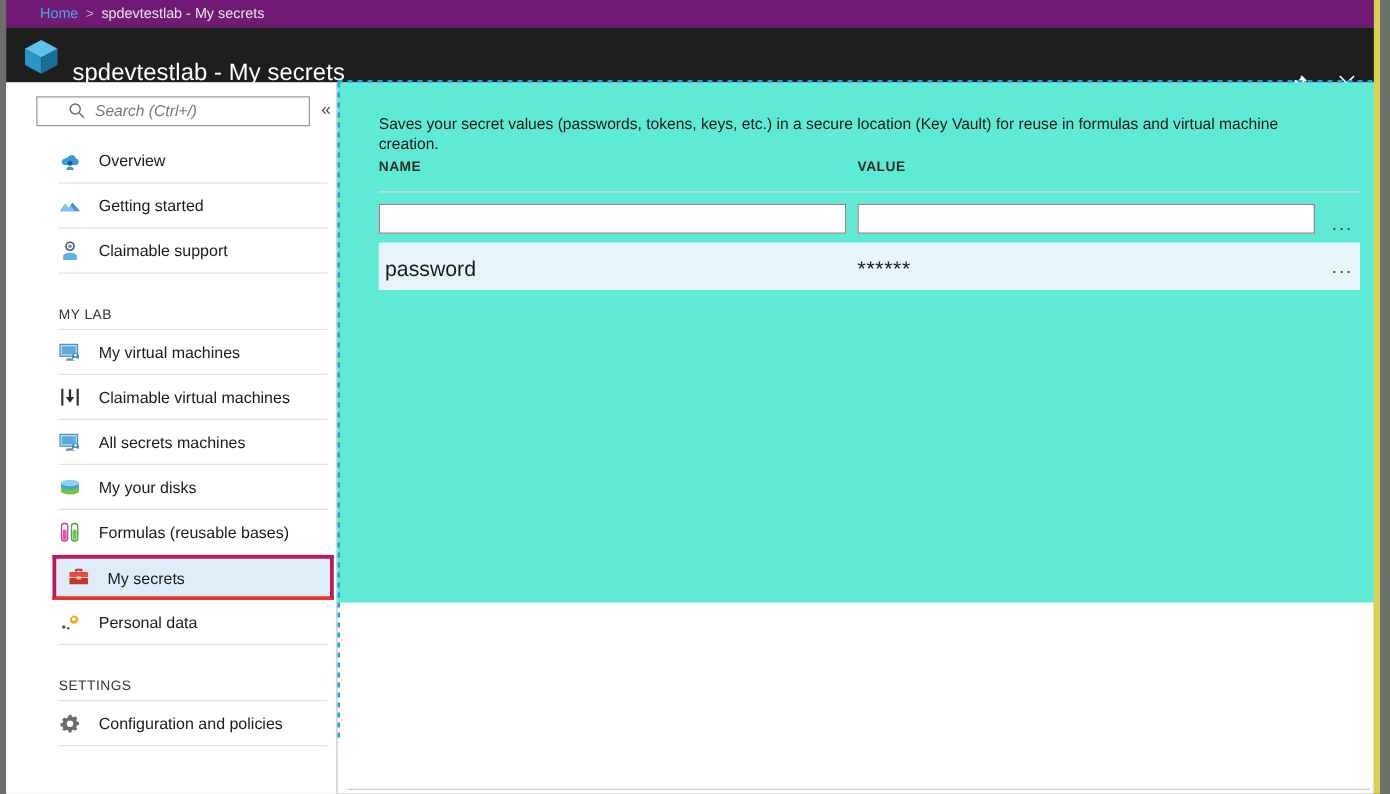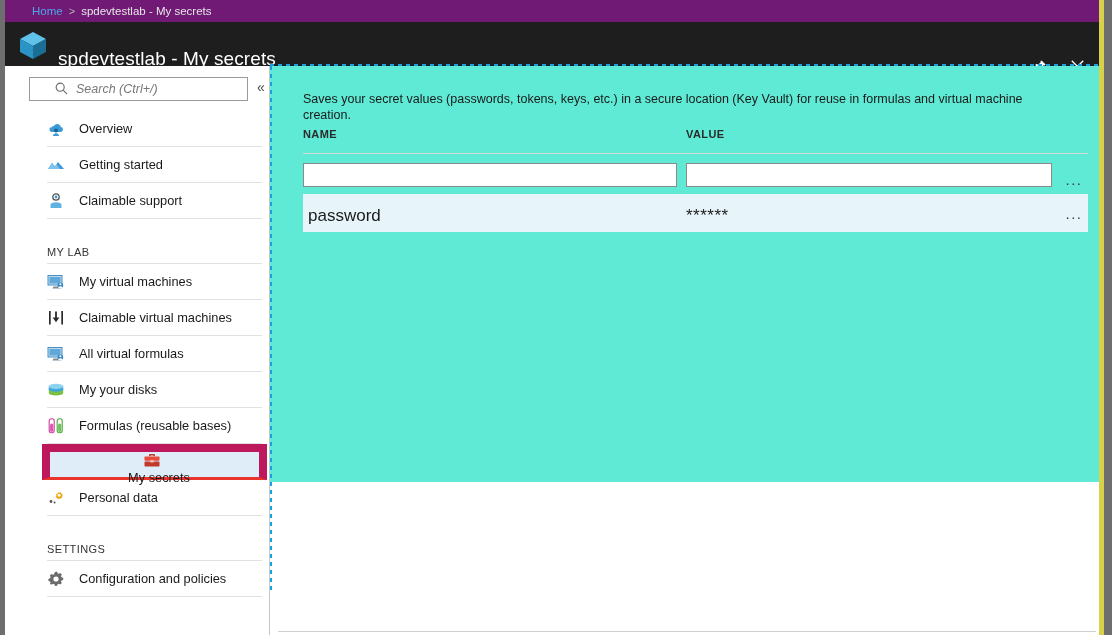--- a/index.html
+++ b/index.html
@@ -131,26 +131,25 @@
     height: 34px;
     display: flex; align-items: flex-end;
     padding-bottom: 5px;
     font-size: 11px; color: #333; letter-spacing: 0.4px;
     border-bottom: 1px solid #e1e1e1;
   }
   .nav-gap { height: 11px; }
 
   .nav-item.selected {
     background: #deedf8;
-    border: 8px solid #be185d;
+    border: 3px solid #be185d;
     border-bottom: 3px solid #e8342a;
     margin-left: 25px; margin-right: 15px;
     height: 36px;
     padding-left: 9px;
-    flex-direction: column;
   }
 
   
   .content {
     position: absolute; left: 265px; top: 0; right: 0; height: 416px;
     background: #5eead4;
   }
   .dashed-left {
     position: absolute; left: 0px; top: 0; width: 2px; height: 528px;
     background-image: linear-gradient(to bottom, #1ba1e2 55%, rgba(255,255,255,0) 0%);
@@ -344,21 +343,21 @@
           <span class="nav-ico">
             <svg width="18" height="18" viewBox="0 0 18 18">
               <rect x="1" y="2.5" width="14" height="9.5" fill="#b9dcf2" stroke="#4a8fc0" stroke-width="1"></rect>
               <rect x="2.5" y="4" width="11" height="6.5" fill="#5fa8d8"></rect>
               <path d="M5.5 15.5h7l-1-2h-5z" fill="#7b8a96"></path>
               <circle cx="13.4" cy="12.4" r="2.8" fill="#3a8abf"></circle>
               <circle cx="13.4" cy="11.2" r="1" fill="#fff"></circle>
               <path d="M11.2 15c0-1.1 1-1.8 2.2-1.8s2.2.7 2.2 1.8z" fill="#fff"></path>
             </svg>
           </span>
-          <span>All virtual formulas</span>
+          <span>All secrets machines</span>
         </div>
 
         <div class="nav-item">
           <span class="nav-ico">
             <svg width="18" height="18" viewBox="0 0 18 18">
               <ellipse cx="9" cy="12" rx="7.2" ry="2.6" fill="#7ac143"></ellipse>
               <rect x="1.8" y="8" width="14.4" height="4" fill="#7ac143"></rect>
               <ellipse cx="9" cy="8.2" rx="7.2" ry="2.6" fill="#3ea7dd"></ellipse>
               <rect x="1.8" y="5.3" width="14.4" height="2.9" fill="#3ea7dd"></rect>
               <ellipse cx="9" cy="5.4" rx="7.2" ry="2.6" fill="#8cd3f0"></ellipse>

